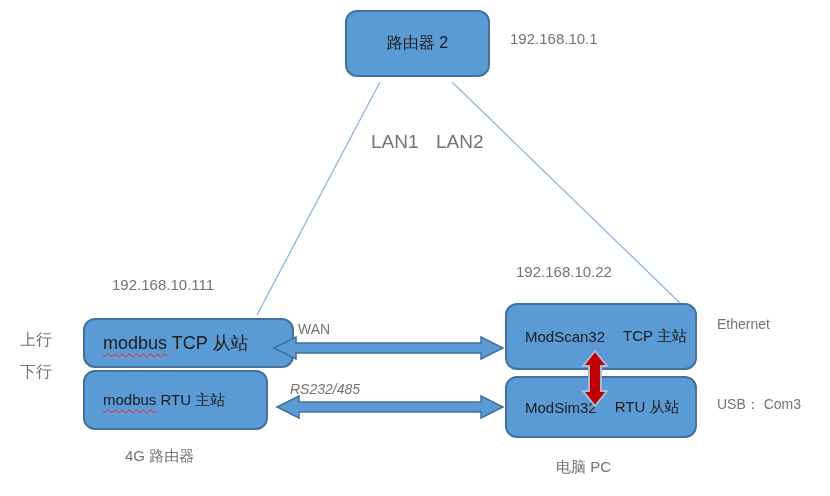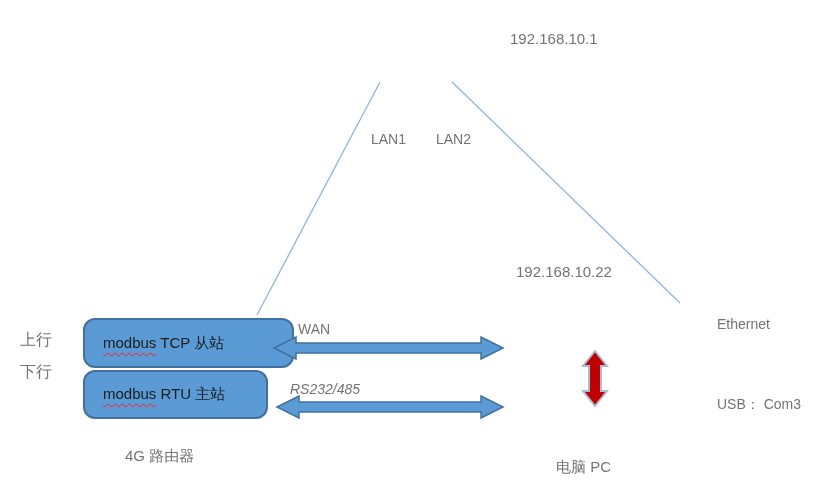--- a/index.html
+++ b/index.html
@@ -32,78 +32,92 @@
     align-items: center;
     color: #1c1c1c;
     z-index: 1;
   }
   .node.center { justify-content: center; }
   .node.left-pad { padding-left: 18px; justify-content: flex-start; }
   .router-node {
     left: 345px; top: 10px; width: 145px; height: 67px;
     font-size: 16px;
   }
-  .lbox1 { left: 83px;  top: 318px; width: 211px; height: 50px; font-size: 15px; }
-  .lbox2 { left: 83px;  top: 370px; width: 185px; height: 49px; font-size: 15px; }
+  .lbox1 { left: 83px;  top: 318px; width: 211px; height: 50px; font-size: 18px; }
+  .lbox2 { left: 83px;  top: 370px; width: 185px; height: 60px; font-size: 15px; }
   .rbox1 { left: 505px; top: 303px; width: 192px; height: 67px; font-size: 15px; padding-left: 12px; }
   .rbox2 { left: 505px; top: 376px; width: 192px; height: 62px; font-size: 15px; padding-left: 12px; }
   .misspell {
     text-decoration: underline;
     text-decoration-style: wavy;
     text-decoration-color: #ff1a1a;
     text-decoration-thickness: 1px;
     text-underline-offset: 4px;
   }
   .gap { display: inline-block; width: 18px; }
   .txt {
     position: absolute;
     color: #737373;
     white-space: nowrap;
     z-index: 2;
   }
   .ip { font-size: 15px; }
   .ip-router { left: 510px; top: 30px; }
   .ip-left   { left: 112px; top: 276px; }
   .ip-right  { left: 516px; top: 263px; }
-  .lan { font-size: 14px; }
+  .lan { font-size: 19px; }
   .lan1 { left: 371px; top: 131px; }
   .lan2 { left: 436px; top: 131px; }
   .dir { font-size: 16px; font-family: Liberation Sans, sans-serif; }
   .dir-up   { left: 20px; top: 330px; }
   .dir-down { left: 20px; top: 362px; }
   .conn-label { font-size: 14px; }
   .wan-label    { left: 298px; top: 321px; }
   .serial-label { left: 290px; top: 381px; font-style: italic; }
   .port-label { font-size: 14px; }
   .eth-label { left: 717px; top: 316px; }
   .usb-label { left: 717px; top: 396px; }
   .caption { font-size: 15px; }
   .caption-left  { left: 125px; top: 447px; }
   .caption-right { left: 556px; top: 458px; text-align: center; }
 </style>
 </head>
 <body>
 
 <div class="canvas">
 
+  <div class="node center router-node">
+    <span>路由器 2</span>
+  </div>
 
   <div class="node left-pad lbox1">
     <span><span class="misspell">modbus</span><span> TCP 从站</span></span>
   </div>
 
   <div class="node left-pad lbox2">
     <span><span class="misspell">modbus</span><span> RTU 主站</span></span>
   </div>
 
+  <div class="node left-pad rbox1">
+    <span>ModScan32</span>
+      <span class="gap"></span>
+      <span>TCP 主站</span>
+  </div>
 
+  <div class="node left-pad rbox2">
+    <span>ModSim32</span>
+      <span class="gap"></span>
+      <span>RTU 从站</span>
+  </div>
 
   <div class="txt ip ip-router">192.168.10.1</div>
   <div class="txt lan lan1">LAN1</div>
   <div class="txt lan lan2">LAN2</div>
 
+  <div class="txt ip ip-left">192.168.10.111</div>
   <div class="txt dir dir-up">上行</div>
   <div class="txt dir dir-down">下行</div>
   <div class="txt caption caption-left">4G 路由器</div>
 
   <div class="txt ip ip-right">192.168.10.22</div>
   <div class="txt port-label eth-label">Ethernet</div>
   <div class="txt port-label usb-label">USB： Com3</div>
   <div class="txt caption caption-right">电脑 PC</div>
 
   <div class="txt conn-label wan-label">WAN</div>

